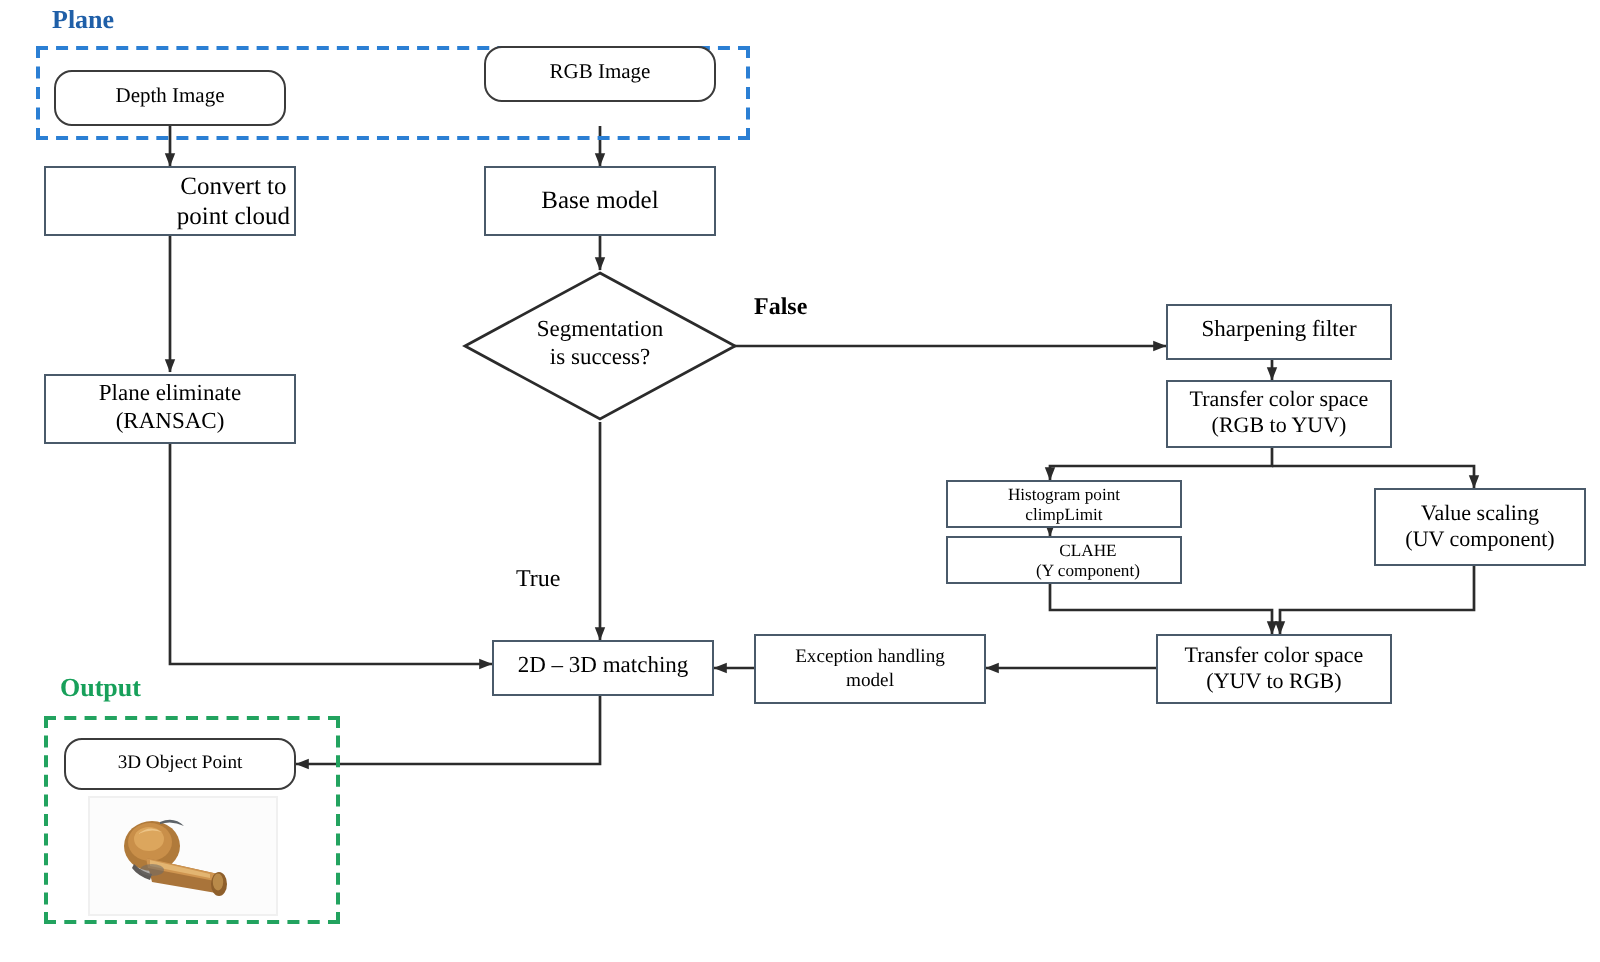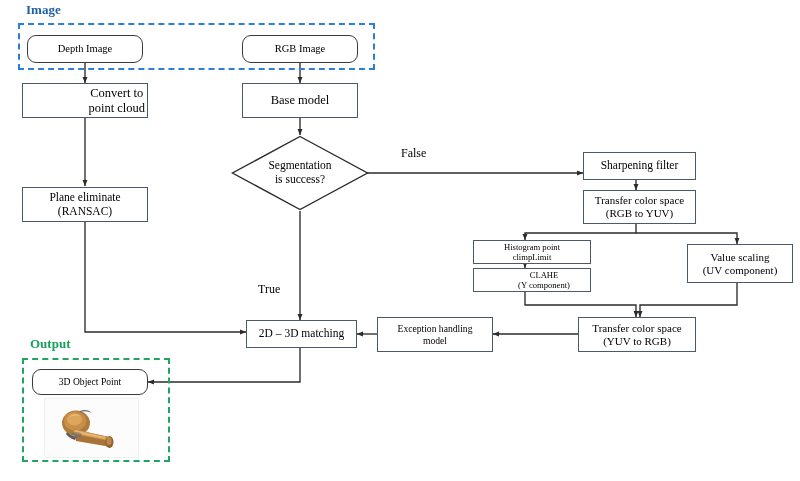--- a/index.html
+++ b/index.html
@@ -138,33 +138,33 @@
       <path d="M737,283 L737,305 L640,305 L640,317"></path>
 
       <path d="M578,334 L493,334"></path>
 
       <path d="M377,334 L357,334"></path>
 
       <path d="M300,348 L300,382 L148,382"></path>
     </g>
   </svg>
 
-  <div class="group-label label-input" style="left:26px; top:2px;">Image</div>
+  <div class="group-label label-input" style="left:26px; top:2px;">Plane</div>
   <div class="group-box group-input" style="left:18px; top:23px; width:357px; height:47px;"></div>
 
   <div class="group-label label-output" style="left:30px; top:336px;">Output</div>
   <div class="group-box group-output" style="left:22px; top:358px; width:148px; height:104px;"></div>
 
   <div class="node rounded" style="left:27px; top:35px; width:116px; height:28px; font-size:10.5px;">
     <span class="lines">
         <span class="l">Depth Image</span>
       </span>
   </div>
 
-  <div class="node rounded" style="left:242px; top:35px; width:116px; height:28px; font-size:10.5px;">
+  <div class="node rounded" style="left:242px; top:23px; width:116px; height:28px; font-size:10.5px;">
     <span class="lines">
         <span class="l">RGB Image</span>
       </span>
   </div>
 
   <div class="node" style="left:22px; top:83px; width:126px; height:35px; font-size:12.5px;justify-content:flex-end;">
     <span class="lines">
       <span class="l">Convert to</span>
       <span class="l">point cloud</span>
     </span>
@@ -266,16 +266,16 @@
         <path d="M30,31 L60,38 L60,40 L30,34 z" fill="#e3b571"></path>
         <ellipse cx="64.5" cy="43" rx="4" ry="6" fill="#8e5f2b"></ellipse>
         <ellipse cx="64" cy="42" rx="2.6" ry="4.2" fill="#b98a49"></ellipse>
         <path d="M22,33 q4,4 9,5 l-1,3 q-6,-2 -9,-6 z" fill="#5d5a58"></path>
         <path d="M35,12 q7,-3 12,2 q-6,-3 -12,-1 z" fill="#5d6368"></path>
         <ellipse cx="31" cy="36" rx="6" ry="3" fill="#6e6a66" opacity="0.55"></ellipse>
       </g>
     </svg>
   </div>
 
-  <div class="edge-label" style="left:401px; top:146px;">False</div>
+  <div class="edge-label" style="left:377px; top:146px;font-weight:bold;">False</div>
   <div class="edge-label" style="left:258px; top:282px;">True</div>
 
 </div>
 
 </body></html>

